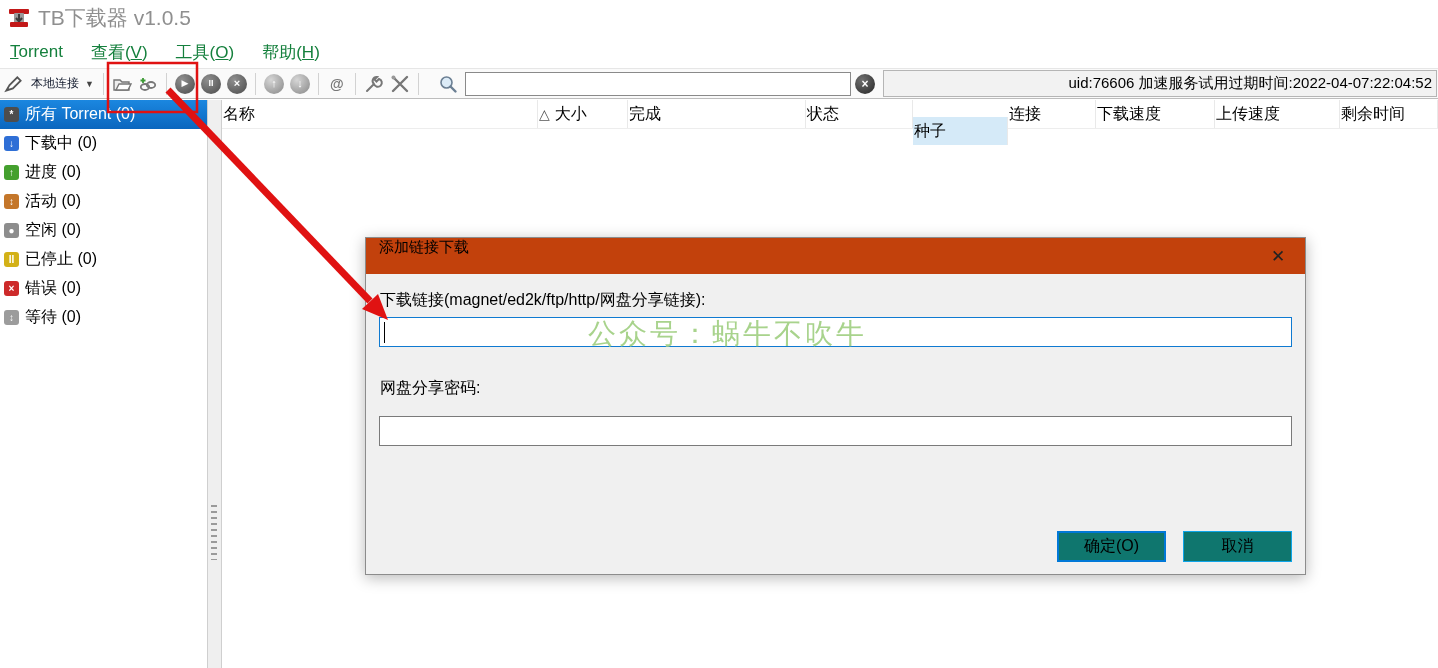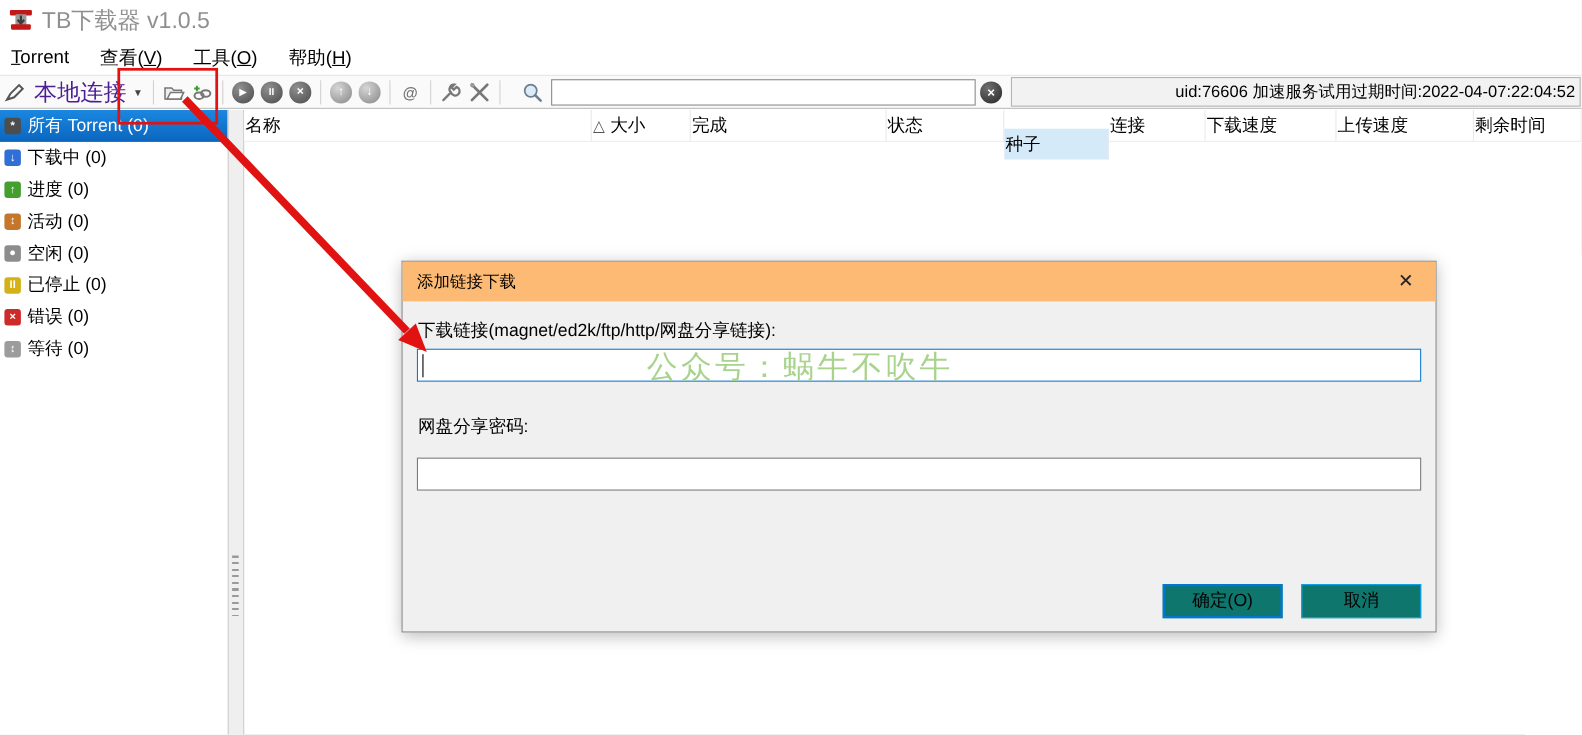--- a/index.html
+++ b/index.html
@@ -7,29 +7,29 @@
          font-family:"Liberation Sans","DejaVu Sans",sans-serif;color:#000;}
   .abs{position:absolute;}
 
   
   #titlebar{left:0;top:0;width:1438px;height:36px;background:#fff;display:flex;align-items:center;}
   #app-icon{width:22px;height:22px;margin:0 8px 0 8px;}
   #win-title{font-size:21px;color:#8f8f8f;}
 
   
   #menubar{left:0;top:36px;width:1438px;height:32px;display:flex;align-items:center;background:#fff;}
-  .menu-item{font-size:17px;color:#000000;padding:0 14px;cursor:default;}
+  .menu-item{font-size:17px;color:#15803d;padding:0 14px;cursor:default;}
   .menu-item:first-child{padding-left:10px;}
   .menu-item .key{text-decoration:underline;}
 
   
   #toolbar{left:0;top:68px;width:1438px;height:31px;background:#fafafa;border-top:1px solid #e6e6e6;
            border-bottom:1px solid #bdbdbd;display:flex;align-items:center;box-sizing:border-box;}
   .tsep{width:1px;height:22px;background:#d2d2d2;margin:0 5px;}
-  #conn-label{font-size:21px;color:#4c1d95;margin:0 6px 0 4px;}
+  #conn-label{font-size:12px;color:#0f172a;margin:0 6px 0 4px;}
   #conn-dropdown{font-size:9px;color:#444;margin-right:4px;}
   .tico{width:20px;height:20px;margin:0 3px;display:flex;align-items:center;justify-content:center;}
   .cbtn{width:20px;height:20px;margin:0 3px;border-radius:50%;color:#fff;
         background:radial-gradient(circle at 35% 30%,#909090,#4a4a4a);
         display:flex;align-items:center;justify-content:center;font-size:11px;font-weight:bold;line-height:1;}
   .cbtn.light{background:radial-gradient(circle at 35% 30%,#d6d6d6,#868686);}
   #search-input{width:376px;height:22px;border:1px solid #8a8a8a;font-size:14px;padding:0 4px;margin:0 4px;background:#fff;}
   #clear-btn{width:20px;height:20px;border-radius:50%;background:radial-gradient(circle at 35% 30%,#6f6f6f,#262626);
              color:#fff;font-size:12px;font-weight:bold;display:flex;align-items:center;justify-content:center;margin-right:8px;}
   #uid-panel{flex:1;height:25px;border:1px solid #b5b5b5;background:#f2f2f2;display:flex;align-items:center;
@@ -51,21 +51,21 @@
   
   #table-header{left:222px;top:100px;width:1216px;height:28px;display:flex;background:#fff;border-bottom:1px solid #ededed;}
   .col{box-sizing:border-box;display:flex;align-items:center;padding-left:1px;font-size:16px;
        border-right:1px solid #e9e9e9;height:100%;}
   .col.highlight{background:#d5eaf8;margin-top:17px;}
   .col .sort{margin-right:5px;font-size:14px;color:#555;}
 
   
   #dialog{left:365px;top:237px;width:941px;height:338px;background:#f0f0f0;border:1px solid #8c8c8c;
           box-sizing:border-box;box-shadow:0 3px 14px rgba(0,0,0,0.28);z-index:30;}
-  #dialog-titlebar{position:absolute;left:0;top:0;width:100%;height:36px;background:#fdba74;display:flex;align-items:center;}
+  #dialog-titlebar{position:absolute;left:0;top:0;width:100%;height:36px;background:#c2410c;display:flex;}
   #dialog-title{font-size:15px;margin-left:13px;}
   #dialog-close{position:absolute;right:8px;top:4px;width:38px;height:28px;display:flex;align-items:center;
                 justify-content:center;font-size:17px;color:#222;}
   #link-label,#pwd-label{position:absolute;left:14px;font-size:16px;}
   #link-label{top:52px;}
   #pwd-label{top:140px;}
   #link-input{position:absolute;left:13px;top:79px;width:903px;height:28px;border:1px solid #0f7ad1;
               background:#fff;font-size:15px;padding:0 4px;}
   #pwd-input{position:absolute;left:13px;top:178px;width:903px;height:28px;border:1px solid #7a7a7a;
              background:#fff;font-size:15px;padding:0 4px;}

